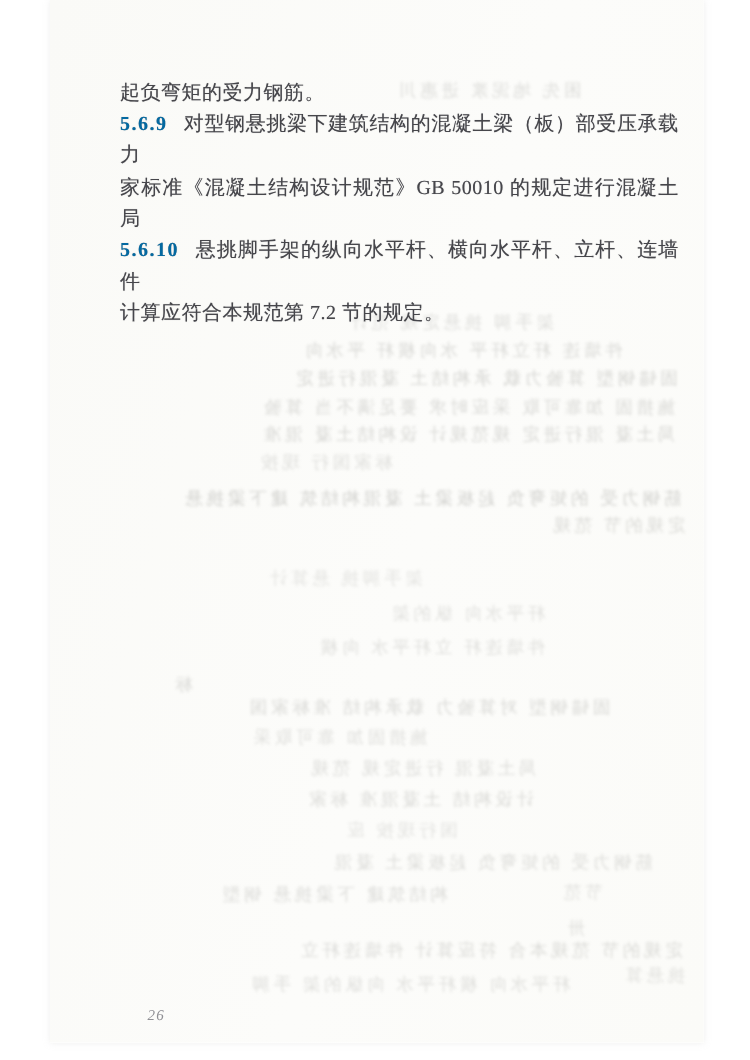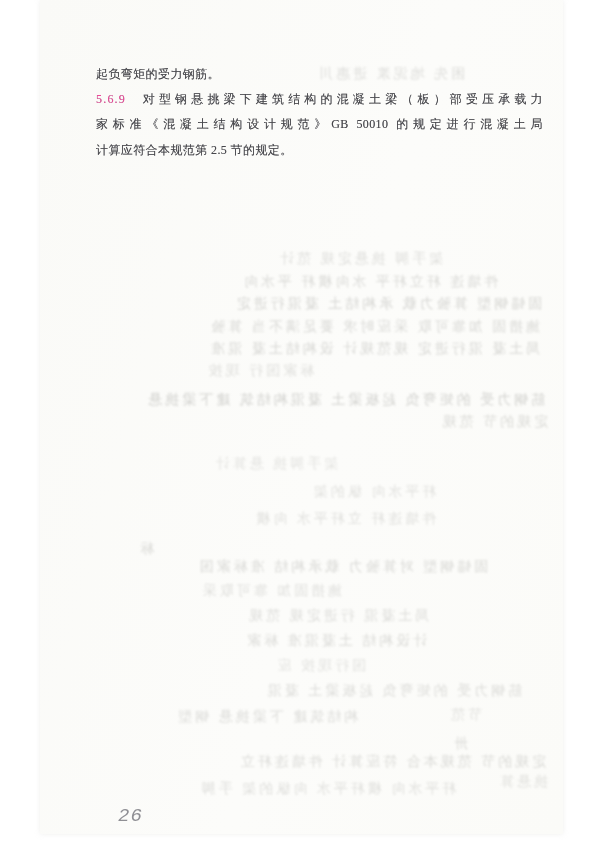--- a/index.html
+++ b/index.html
@@ -26,37 +26,37 @@
     height: 834px;
     background: linear-gradient(105deg, #fafaf7 0%, #fcfcfa 55%, #fbfbf8 100%);
     box-shadow: 0 0 5px rgba(210,210,205,0.35);
   }
   
   #text-block {
     position: absolute;
     left: 96px;
     top: 62px;
     width: 447px;
-    font-size: 12px;
+    font-size: 16px;
     line-height: 25.2px;
     color: #46464b;
     text-shadow: 0 0 0.6px rgba(70,70,75,0.5);
     letter-spacing: 0.4px;
   }
   .line { white-space: nowrap; }
   .line.fill {
     white-space: normal;
     text-align: justify;
     text-align-last: justify;
   }
   .num {
-    font-weight: 400;
+    font-weight: 700;
     letter-spacing: 1.2px;
     margin-right: 13px;
-    color: #ec4899;
+    color: #0369a1;
   }
   .num:empty { display: none; margin: 0; }
   
   .ghost-line {
     position: absolute;
     height: 20px;
     line-height: 20px;
     overflow: hidden;
     white-space: nowrap;
     font-size: 14px;
@@ -66,24 +66,24 @@
     transform: scaleX(-1);
     font-family: "Liberation Serif", serif;
     pointer-events: none;
   }
   
   #page-number {
     position: absolute;
     left: 118px;
     top: 805px;
     font-style: italic;
-    font-size: 19px;
+    font-size: 12px;
     letter-spacing: 1px;
     color: #8f8f94;
-    font-family: Liberation Mono, monospace;
+    font-family: Liberation Serif, serif;
   }
 </style>
 </head>
 <body>
 
 <div id="stage">
 
   <div id="paper"></div>
 
   <div id="ghost-layer">
@@ -111,18 +111,19 @@
       <div class="ghost-line" style="top: 734px; left: 438px; width: 30px; opacity: 0.45;">卅</div>
       <div class="ghost-line" style="top: 752px; left: 118px; width: 428px; opacity: 0.48;">定规的节 范规本合 符应算计 件墙连杆立</div>
       <div class="ghost-line" style="top: 779px; left: 88px; width: 368px; opacity: 0.42;">杆平水向 横杆平水 向纵的架 手脚</div>
       <div class="ghost-line" style="top: 772px; left: 468px; width: 80px; opacity: 0.38;">挑悬算</div>
     </div>
 
   <div id="text-block">
     <div class="line"><span>起负弯矩的受力钢筋。</span></div>
     <div class="line fill"><span class="num">5.6.9</span><span>对型钢悬挑梁下建筑结构的混凝土梁（板）部受压承载力</span></div>
     <div class="line fill"><span>家标准《混凝土结构设计规范》GB 50010 的规定进行混凝土局</span></div>
-    <div class="line"><span>计算应符合本规范第 2.5 节的规定。</span></div>
+    <div class="line fill"><span class="num">5.6.10</span><span>悬挑脚手架的纵向水平杆、横向水平杆、立杆、连墙件</span></div>
+    <div class="line"><span>计算应符合本规范第 7.2 节的规定。</span></div>
   </div>
 
   <div id="page-number">26</div>
 
 </div>
 
 </body></html>

